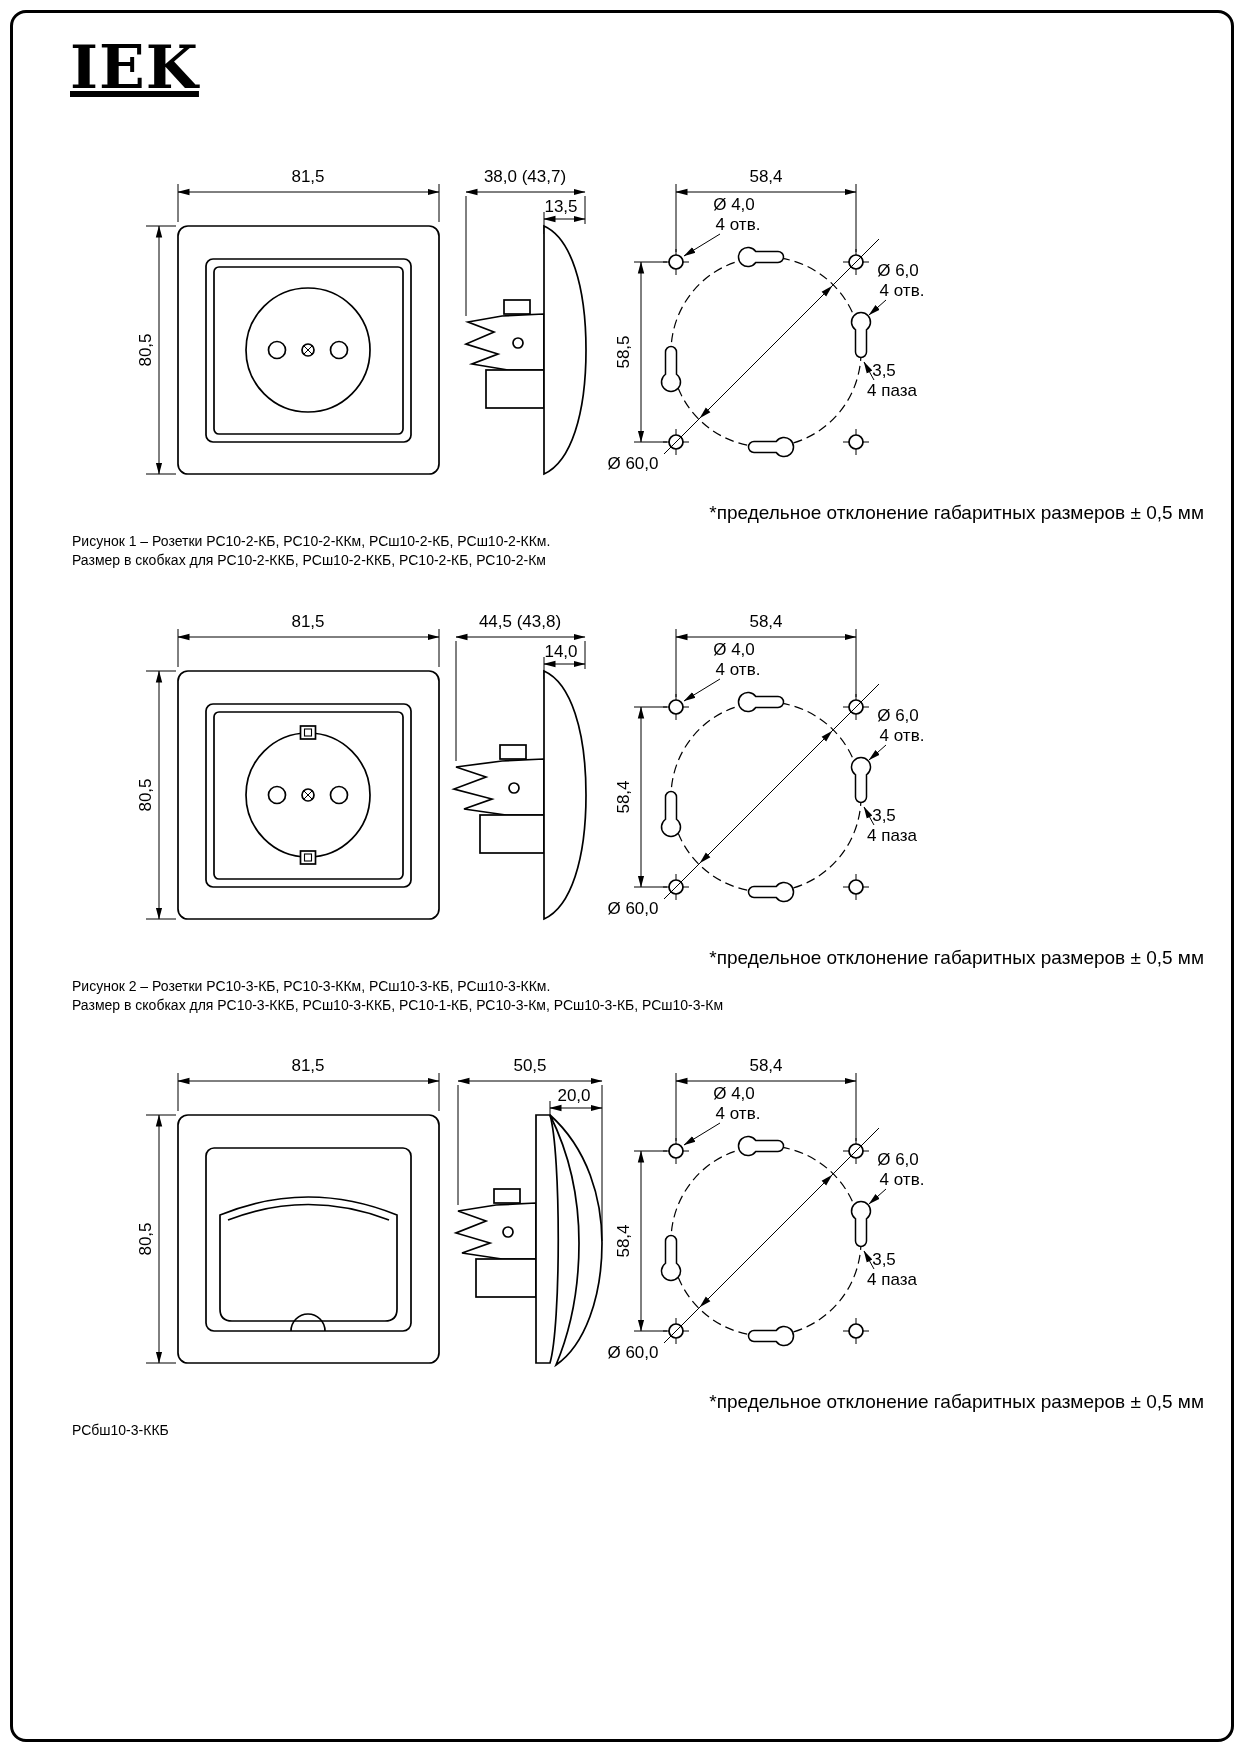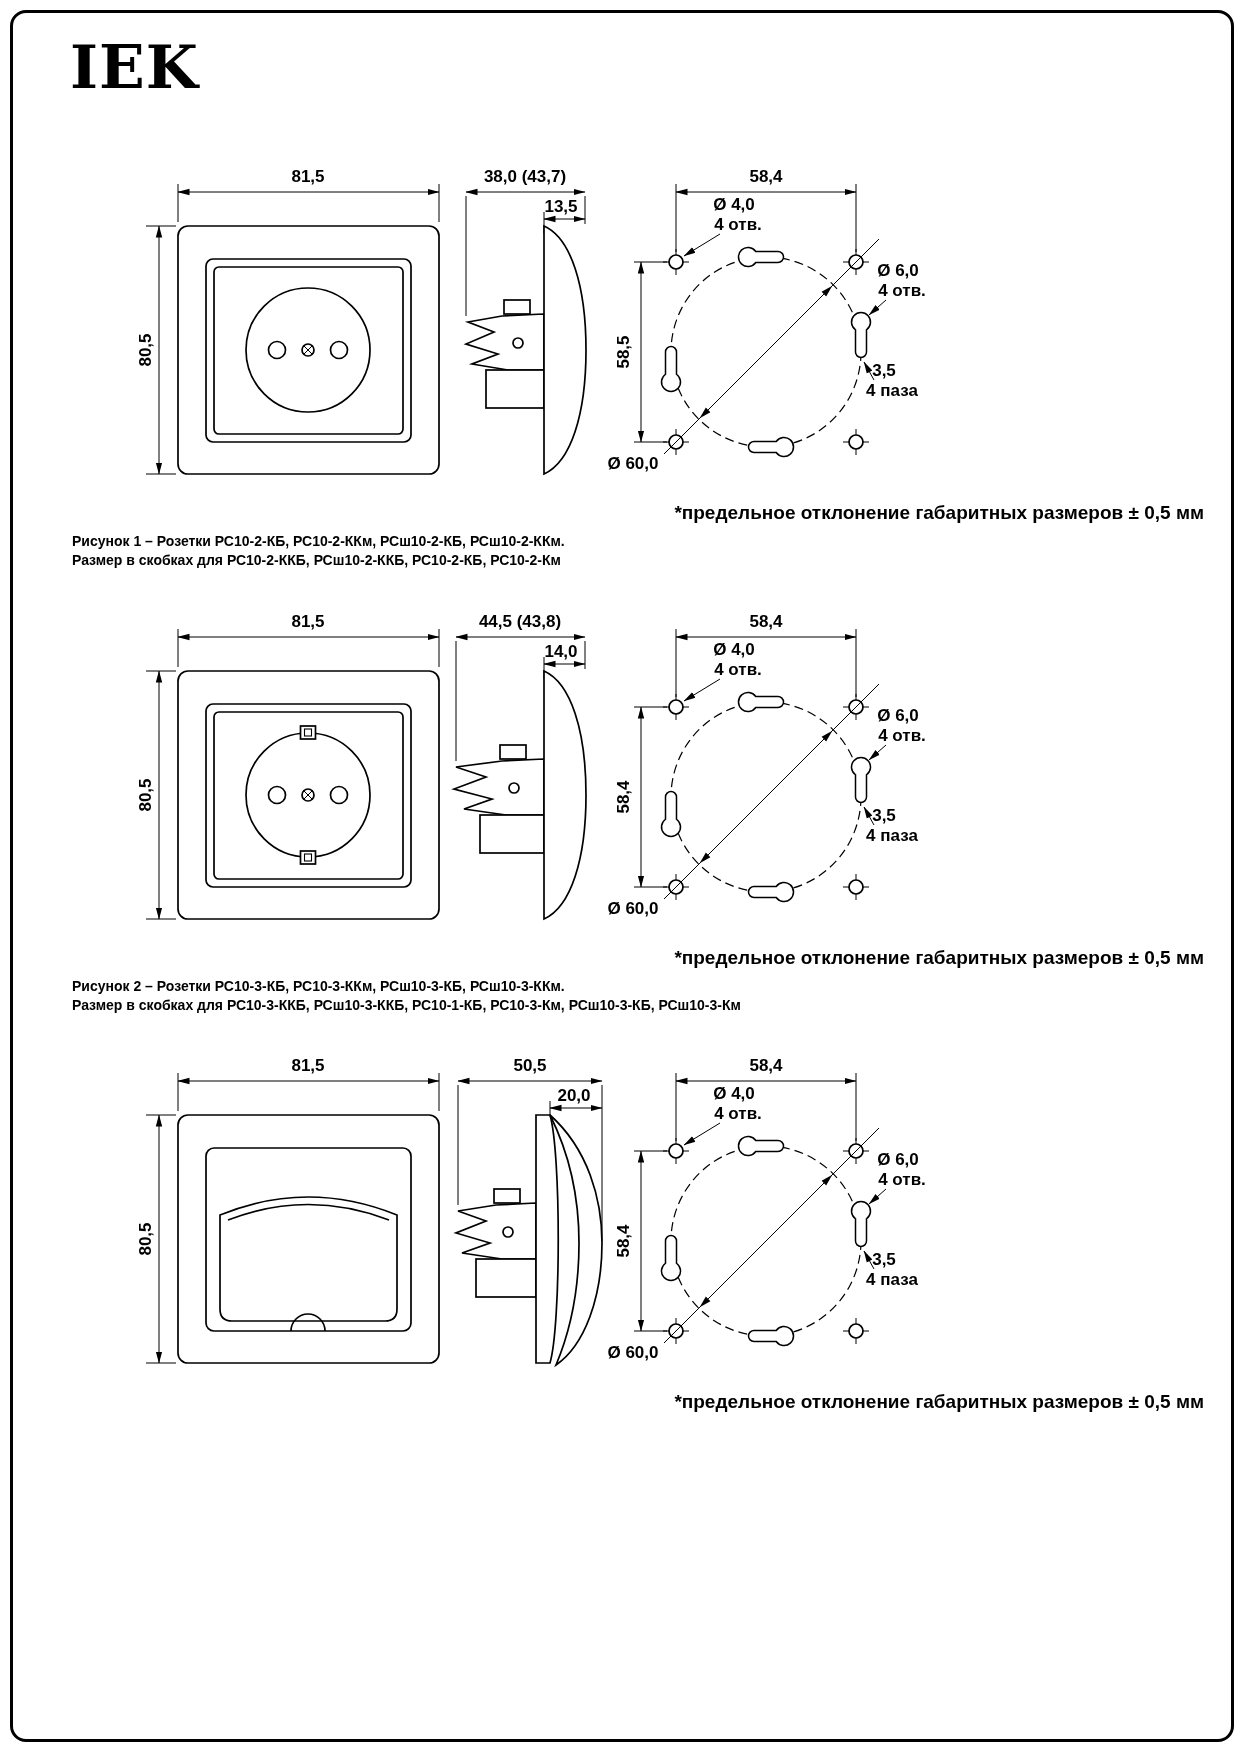--- a/index.html
+++ b/index.html
@@ -1,21 +1,21 @@
 <!DOCTYPE html>
 <html><head>
 <meta charset="utf-8">
 <style>
   *{box-sizing:border-box;}
   html,body{margin:0;padding:0;background:#fff;}
   body{width:1244px;height:1752px;position:relative;font-family:"Liberation Sans",sans-serif;color:#000;overflow:hidden;}
   .frame{position:absolute;inset:10px;border:3px solid #000;border-radius:16px;pointer-events:none;}
   .content{position:relative;padding:30px 40px 0 56px;}
-  .logo{font-family:"DejaVu Serif",serif;font-weight:bold;font-size:60px;letter-spacing:1px;line-height:1.1;margin:4px 0 64px 14px;}
-  .fig{margin-bottom:38px;font-weight:bold;}
+  .logo{font-family:"DejaVu Serif",serif;font-weight:bold;font-size:60px;letter-spacing:1px;line-height:1.1;margin:4px 0 64px 14px;text-decoration:underline;}
+  .fig{margin-bottom:38px;}
   .fig svg{display:block;}
   .note{font-size:19px;margin:8px 0 8px 16px;text-align:right;}
   .caption{font-size:14px;line-height:1.38;margin-left:16px;}
   svg text{font-family:"Liberation Sans",sans-serif;font-size:17px;fill:#000;}
   .ln{fill:none;stroke:#000;stroke-width:1.7;}
   .lnf{fill:#fff;stroke:#000;stroke-width:1.7;}
   .thin{fill:none;stroke:#000;stroke-width:1;}
   .thinf{fill:#fff;stroke:#000;stroke-width:1.1;}
   .dash{fill:none;stroke:#000;stroke-width:1.2;stroke-dasharray:9 5;}
   .kh{fill:#fff;stroke:#000;stroke-width:1.5;}
@@ -262,16 +262,17 @@
         <text x="846" y="132" text-anchor="middle">4 отв.</text>
         <path class="thin" d="M830,136 L813,151" marker-end="url(#arr)"></path>
         <text x="828" y="212" text-anchor="middle">3,5</text>
         <text x="836" y="232" text-anchor="middle">4 паза</text>
         <path class="thin" d="M818,216 L808,198" marker-end="url(#arr)"></path>
       </g>
     </svg>
 
     <div class="note">*предельное отклонение габаритных размеров ± 0,5 мм</div>
     <div class="caption">
+      <div>РСбш10-3-ККБ</div>
     </div>
   </section>
 
 </div>
 
 </body></html>

